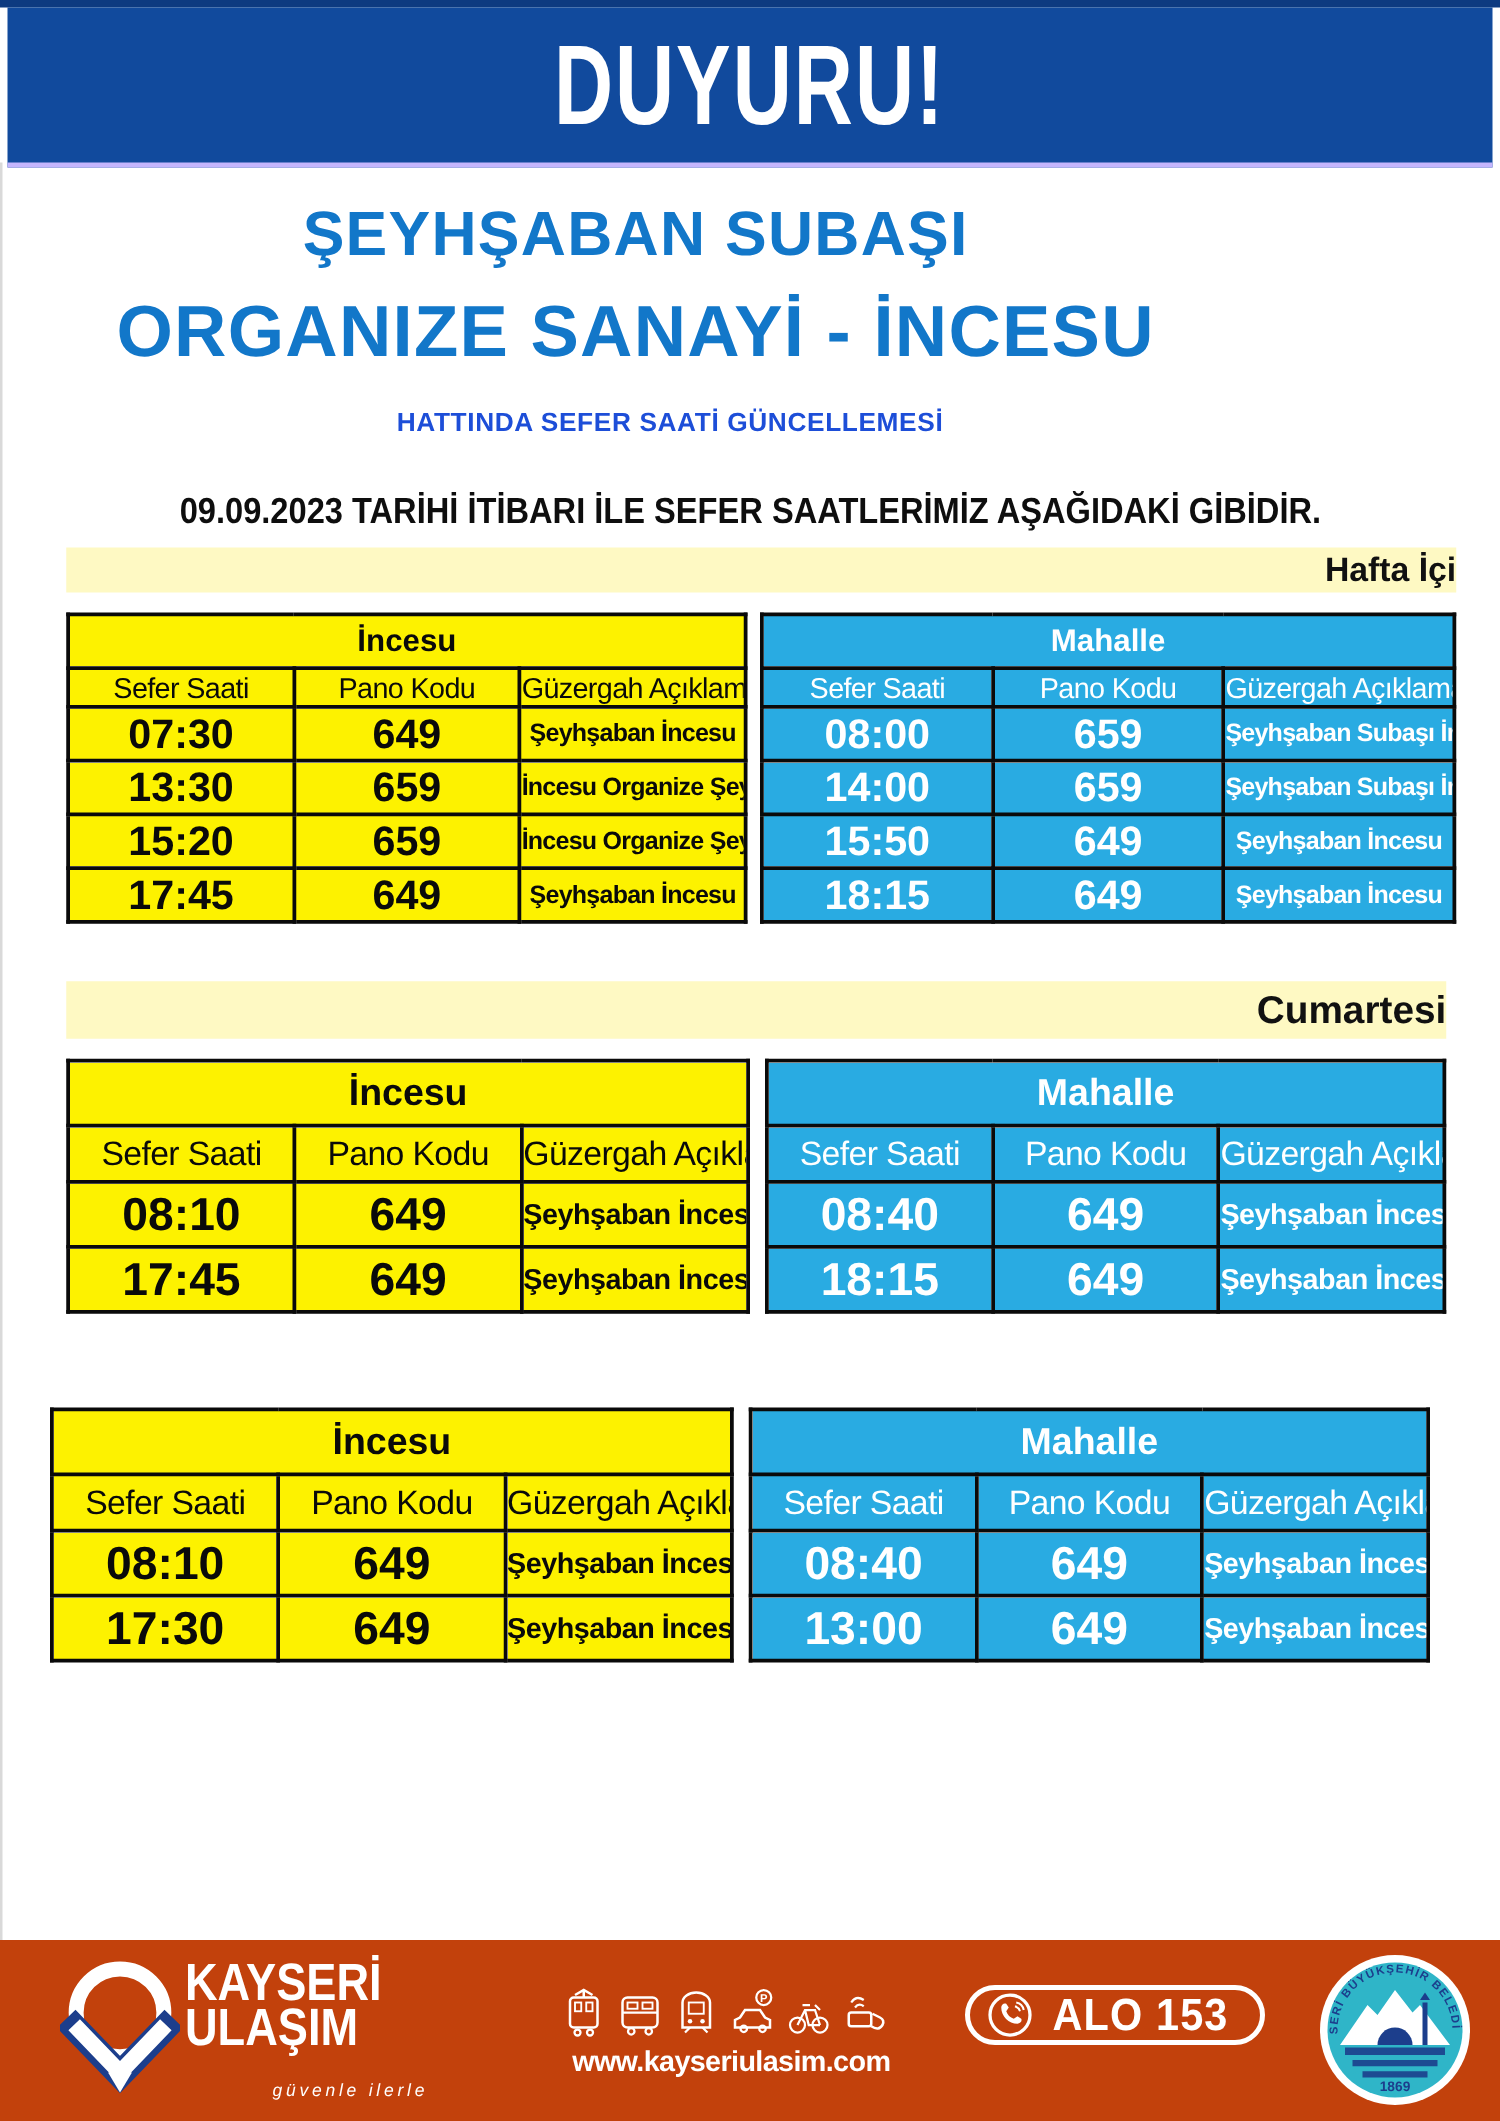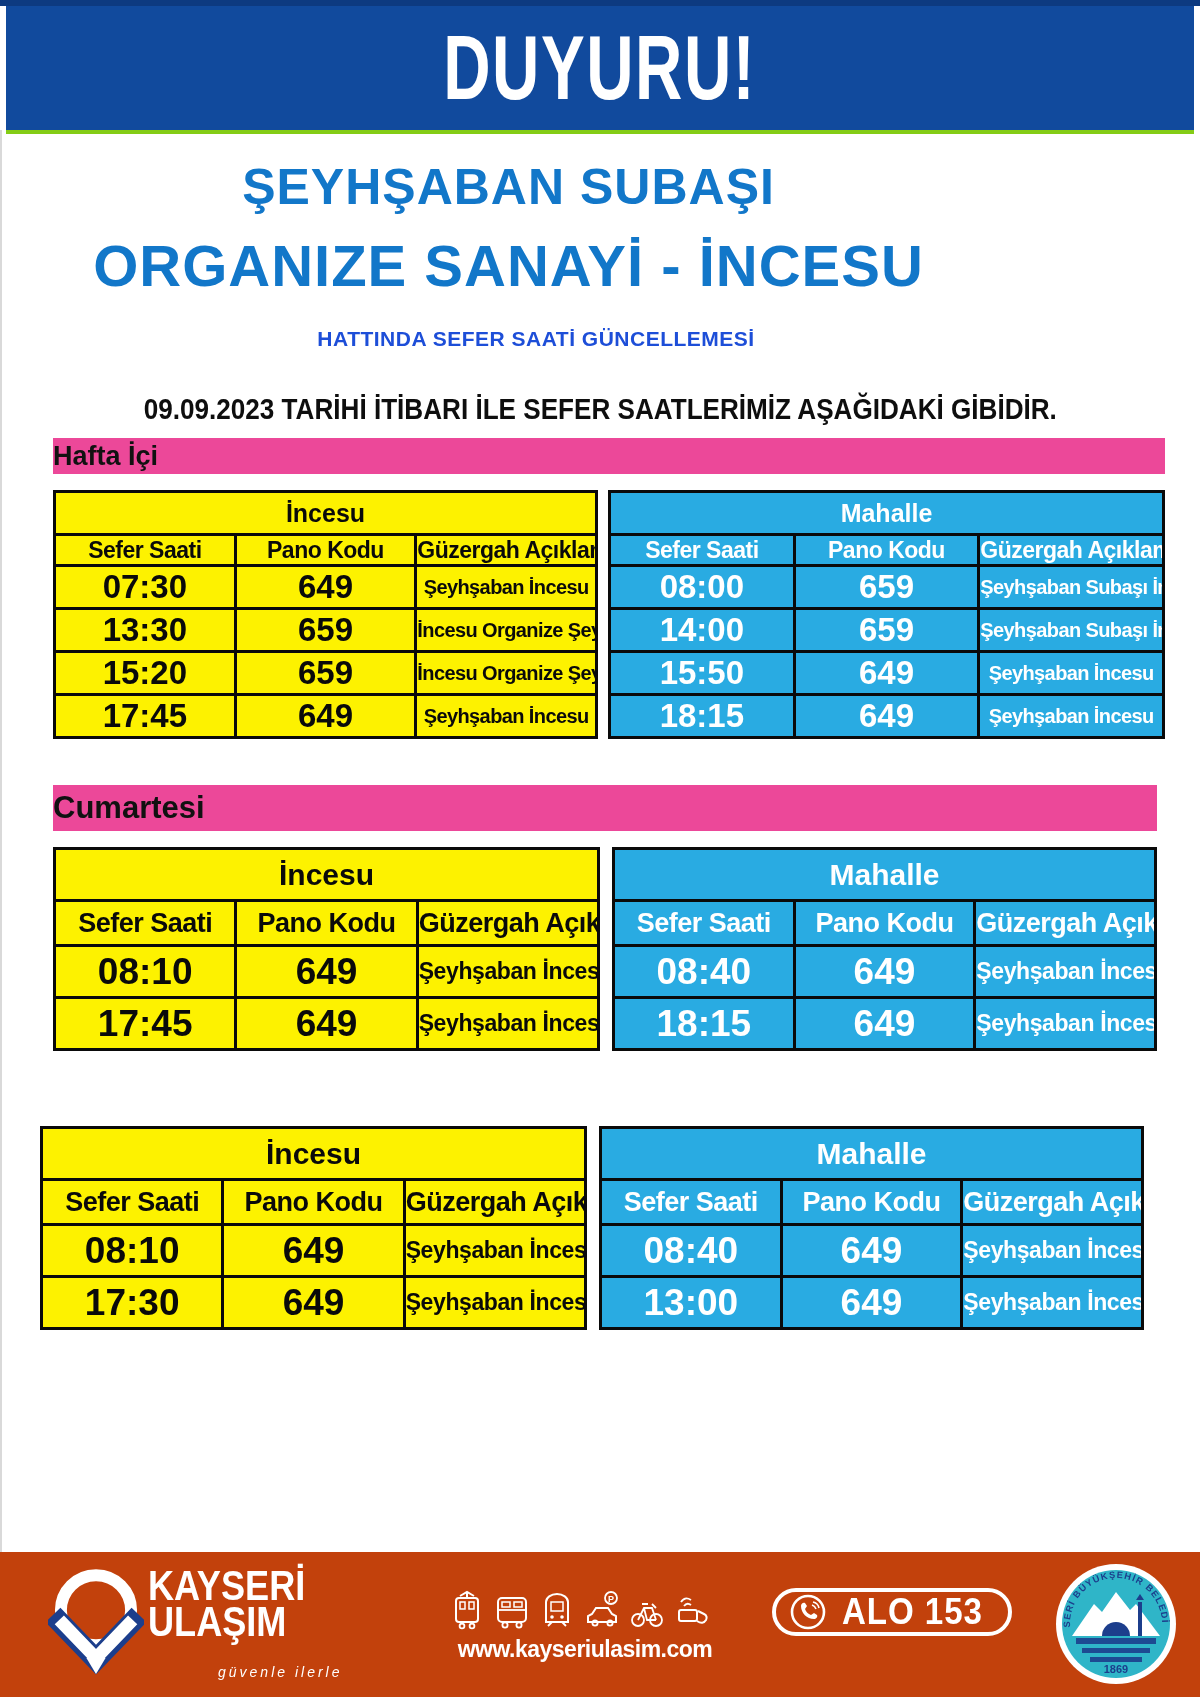--- a/index.html
+++ b/index.html
@@ -5,54 +5,54 @@
   html,body{margin:0;padding:0;}
   body{
     width:1200px;height:1697px;position:relative;background:#ffffff;
     font-family:"Liberation Sans","DejaVu Sans",sans-serif;
     overflow:hidden;
   }
   
   .top-strip{position:absolute;top:0;left:0;width:1200px;height:6px;background:#0d3a80;}
   .banner{
     position:absolute;top:6px;left:6px;width:1188px;height:124px;
-    background:#114a9d;border-bottom:4px solid #84cc16;
+    background:#114a9d;border-bottom:4px solid #c4b5fd;
     display:flex;align-items:center;justify-content:center;
   }
   .banner-title{
     color:#ffffff;font-weight:bold;font-size:84px;letter-spacing:2px;
     transform:scaleX(.78) scaleY(1.08);white-space:nowrap;
   }
   
   .h-line{position:absolute;left:0;width:1017px;text-align:center;color:#1277c9;font-weight:bold;white-space:nowrap;}
   .h-line1{top:158px;font-size:50px;letter-spacing:1px;}
   .h-line2{top:232px;font-size:58px;letter-spacing:1px;}
   .subtitle{position:absolute;top:327px;left:0;width:1072px;text-align:center;color:#1d4ed8;font-weight:bold;font-size:21px;letter-spacing:.5px;}
   .dateline{position:absolute;top:393px;left:0;width:1200px;text-align:center;color:#0e0e0e;font-weight:bold;font-size:29px;}
   .dateline span{display:inline-block;transform:scaleX(.9);white-space:nowrap;}
   
   .section{position:absolute;}
   .s1{top:438px;left:53px;width:1112px;}
   .s2{top:785px;left:53px;width:1104px;}
   .s3{top:1110px;left:40px;width:1104px;}
-  .day-strip{background:#ec4899;text-align:left;font-weight:bold;color:#111;}
+  .day-strip{background:#fef9c3;text-align:right;font-weight:bold;color:#111;}
   .s1 .day-strip{height:36px;font-size:27px;line-height:36px;}
   .s2 .day-strip,.s3 .day-strip{height:46px;font-size:31px;line-height:46px;}
   .tables{display:flex;justify-content:space-between;margin-top:16px;}
   .tbl table{width:100%;border-collapse:collapse;table-layout:fixed;}
   .s1 .tbl.left{width:545px;}  .s1 .tbl.right{width:557px;}
   .s2 .tbl.left,.s3 .tbl.left{width:547px;}
   .s2 .tbl.right,.s3 .tbl.right{width:545px;}
   .tbl td,.tbl th{border:3px solid #0a0a0a;text-align:center;vertical-align:middle;overflow:hidden;white-space:nowrap;padding:0;}
   .tbl.left td,.tbl.left th{background:#fdf200;color:#0a0a0a;}
   .tbl.right td,.tbl.right th{background:#29abe2;color:#ffffff;}
   .tbl-title{font-weight:bold;}
   .s1 .tbl-title{height:31px;font-size:25px;}
   .s2 .tbl-title,.s3 .tbl-title{height:38px;font-size:30px;}
-  .tbl th{font-weight:bold;letter-spacing:-.5px;}
+  .tbl th{font-weight:normal;letter-spacing:-.5px;}
   .s1 .tbl th{height:28px;font-size:23px;}
   .s2 .tbl th,.s3 .tbl th{height:42px;font-size:27px;}
   .s1 .tbl th:nth-child(1){width:105px;} .s1 .tbl th:nth-child(2){width:108px;}
   .s2 .tbl th:nth-child(1),.s3 .tbl th:nth-child(1){width:166px;}
   .s2 .tbl th:nth-child(2),.s3 .tbl th:nth-child(2){width:152px;}
   .tbl td{font-weight:bold;}
   .s1 .tbl td{height:40px;}
   .s2 .tbl td,.s3 .tbl td{height:49px;}
   .s1 .c-time,.s1 .c-pano{font-size:33px;}
   .s2 .c-time,.s2 .c-pano,.s3 .c-time,.s3 .c-pano{font-size:37px;}

